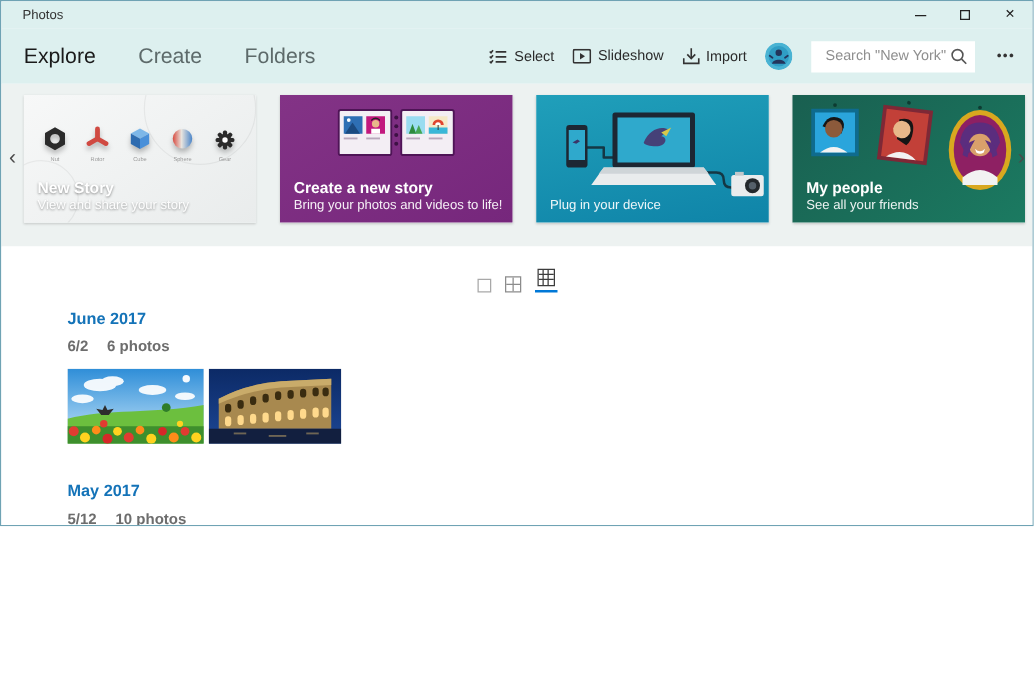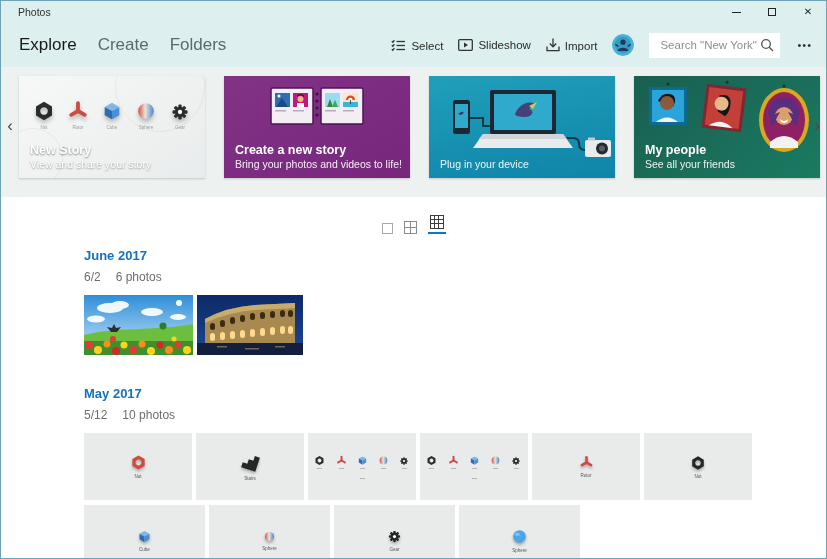--- a/index.html
+++ b/index.html
@@ -1,31 +1,31 @@
 <!DOCTYPE html>
 <html><head>
 <meta charset="utf-8">
 <style>
   html,body{margin:0;padding:0;background:#fff;}
   *{box-sizing:border-box;}
   body{font-family:"Liberation Sans","DejaVu Sans",sans-serif;-webkit-font-smoothing:antialiased;}
-  .window{width:827px;height:559px;border:1px solid #6fa3b4;position:relative;overflow:hidden;background:#fff;}
+  .window{width:827px;height:421px;border:1px solid #6fa3b4;position:relative;overflow:hidden;background:#fff;}
 
   
   .titlebar{height:22px;background:#ddf0ef;display:flex;align-items:center;}
   .title{font-size:10.5px;color:#333;padding-left:17px;}
   .winbtns{margin-left:auto;display:flex;height:22px;}
   .wbtn{width:36px;height:22px;display:flex;align-items:center;justify-content:center;cursor:default;color:#222;}
   .min-glyph{display:block;width:9px;height:1px;background:#222;}
   .max-glyph{display:block;width:8px;height:8px;border:1px solid #222;}
   .close-glyph{font-size:10px;line-height:10px;color:#222;}
 
   
   .navbar{height:44px;background:#ddf0ef;display:flex;align-items:center;padding:0 12px 0 18px;}
-  .tabs{display:flex;gap:21px;align-items:center;}
+  .tabs{display:flex;gap:34px;align-items:center;}
   .tab{font-size:17px;color:#5d6a6a;cursor:pointer;}
   .tab.active{color:#1a1a1a;}
   .toolbar{margin-left:auto;display:flex;align-items:center;gap:15px;}
   .tbtn{display:flex;align-items:flex-end;gap:5px;font-size:11.5px;color:#2b2b2b;cursor:pointer;}
   .tbtn svg{display:block;}
   .avatar{width:22px;height:22px;border-radius:50%;overflow:hidden;cursor:pointer;flex:0 0 auto;}
   .searchbox{width:131px;height:25px;background:#fff;display:flex;align-items:center;padding:0 6px 0 9px;}
   .searchbox input{border:0;outline:0;flex:1;min-width:0;font-size:11.5px;color:#444;font-family:inherit;background:transparent;}
   .searchbox input::placeholder{color:#8f8f8f;}
   .more{font-size:11px;letter-spacing:1px;color:#333;cursor:pointer;padding:2px 2px;}
@@ -57,25 +57,25 @@
   .toggle{display:flex;flex-direction:column;align-items:center;cursor:pointer;}
   .tg1{width:11px;height:11px;border:1px solid #a8a8a8;}
   .tg2{width:13px;height:13px;border:1px solid #8c8c8c;position:relative;}
   .tg2:before{content:"";position:absolute;left:5px;top:0;width:1px;height:11px;background:#8c8c8c;}
   .tg2:after{content:"";position:absolute;top:5px;left:0;width:11px;height:1px;background:#8c8c8c;}
   .tg3{width:14px;height:14px;border:1px solid #3c3c3c;position:relative;}
   .tg3:before{content:"";position:absolute;left:3px;top:0;width:1px;height:12px;background:#3c3c3c;box-shadow:4px 0 0 #3c3c3c;}
   .tg3:after{content:"";position:absolute;top:3px;left:0;width:12px;height:1px;background:#3c3c3c;box-shadow:0 4px 0 #3c3c3c;}
   .tg-underline{width:18px;height:2px;background:#0078d7;margin-top:3px;}
 
-  .section{margin-left:83px;}
+  .section{margin-left:53px;}
   .sec-june{margin-top:12px;}
   .sec-may{margin-top:29px;}
   .month{font-size:13px;font-weight:bold;color:#1473b8;cursor:pointer;display:inline-block;}
-  .meta{margin-top:6px;font-size:12px;color:#6d6d6d;display:flex;gap:15px;}
+  .meta{margin-top:6px;font-size:12px;color:#6d6d6d;display:flex;gap:15px;font-weight:bold;}
   .photo-row{margin-top:11px;display:flex;gap:4px;}
   .photo{display:block;cursor:pointer;background:#e9ebeb;}
   .thumb{background:#e9ebeb;display:flex;flex-direction:column;align-items:center;justify-content:center;cursor:pointer;flex:0 0 auto;}
   .thumb .cap{font-size:4.5px;color:#555;margin-top:3px;line-height:5px;}
   .thumb svg.obj{filter:drop-shadow(0 2px 1.5px rgba(0,0,0,.28));}
   .minirow{display:flex;justify-content:space-between;align-items:flex-end;width:88%;}
   .minirow .mcell{display:flex;flex-direction:column;align-items:center;}
   .microcap{display:block;width:5px;height:1px;background:#b5b5b5;margin-top:2px;}
 </style>
 </head>

